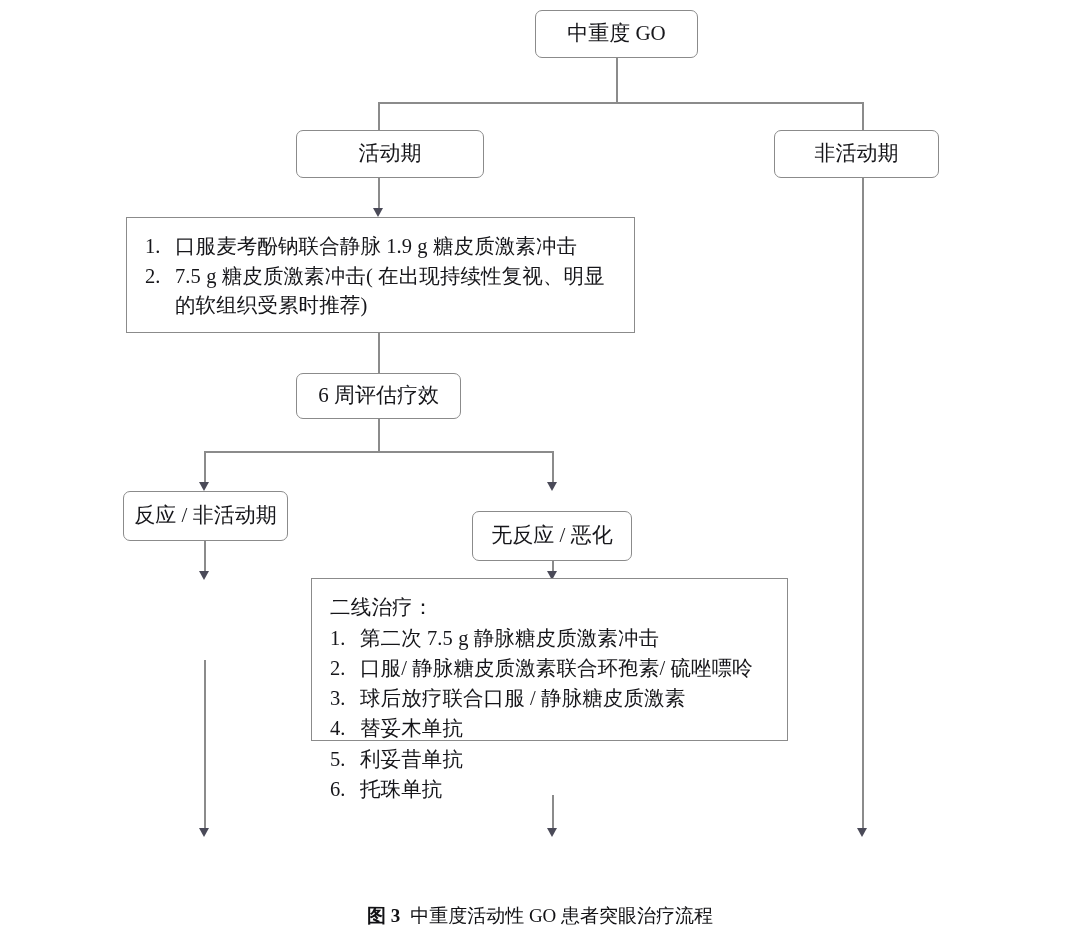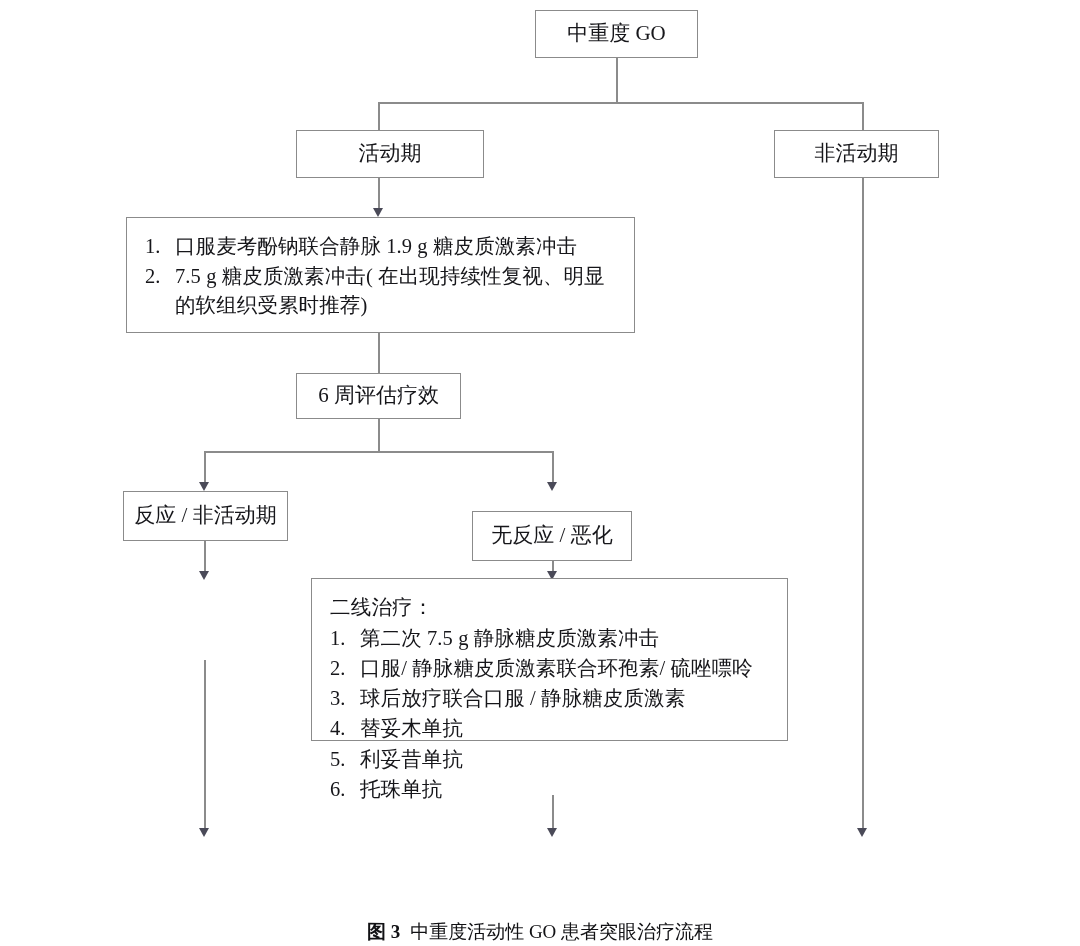--- a/index.html
+++ b/index.html
@@ -30,20 +30,21 @@
     color: #16161a;
     font-family: "Liberation Serif", "DejaVu Serif", serif;
     line-height: 1.42;
     z-index: 3;
   }
   .node.centered {
     display: flex;
     align-items: center;
     justify-content: center;
     text-align: center;
+    border-radius: 7px;
   }
   .node .txt {
     display: block;
     white-space: pre-line;
   }
 
   
   .node.listbox {
     padding: 14px 16px 10px 18px;
     text-align: left;
@@ -99,21 +100,20 @@
   }
 
   
   #caption {
     position: absolute;
     left: 0;
     right: 0;
     text-align: center;
     font-size: 19px;
     color: #111114;
-    margin-top: 16px;
   }
   #caption .cap-label {
     font-weight: bold;
     margin-right: 10px;
   }
   #caption .cap-text { font-weight: normal; }
 </style>
 </head>
 <body>
 

